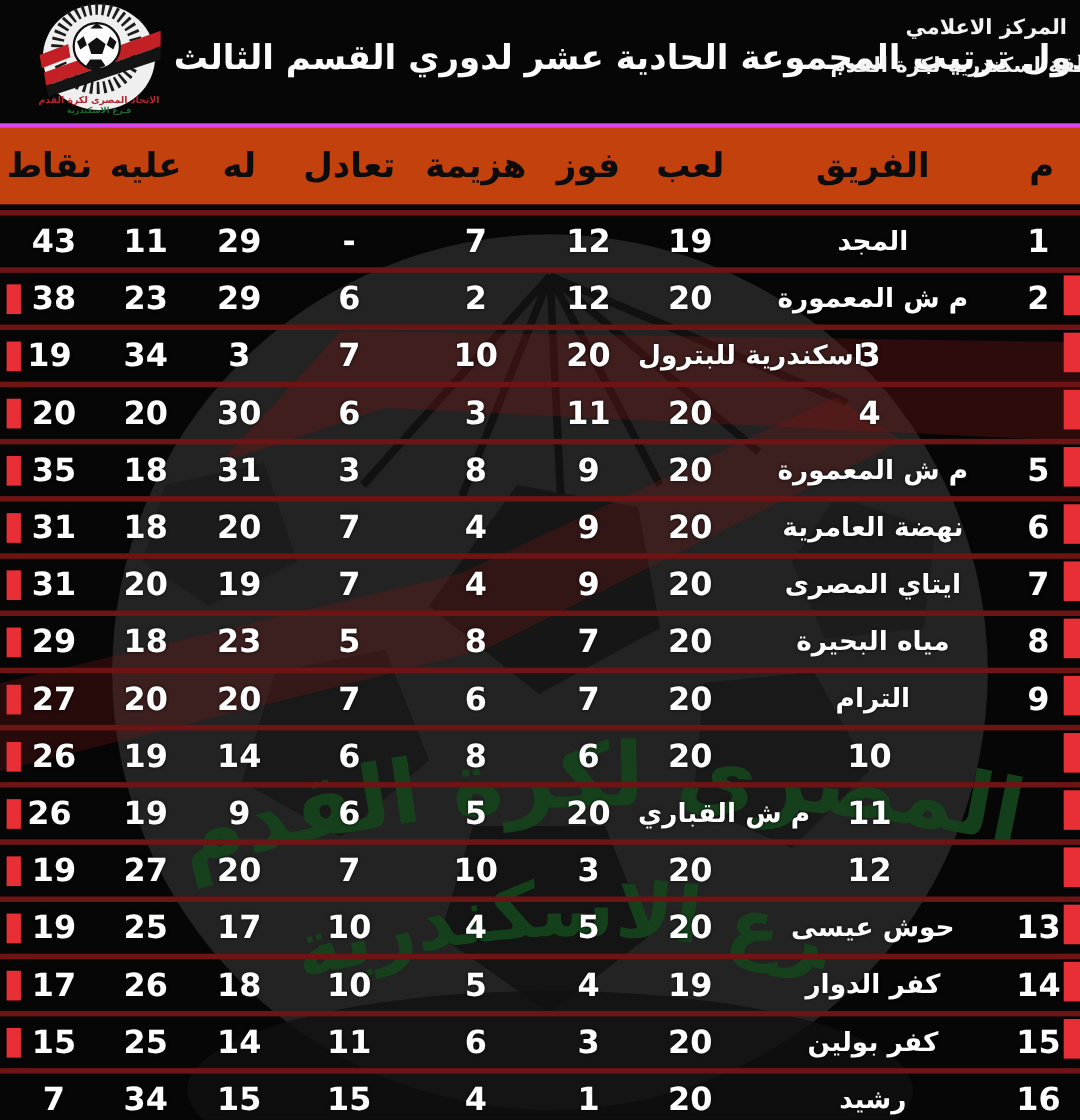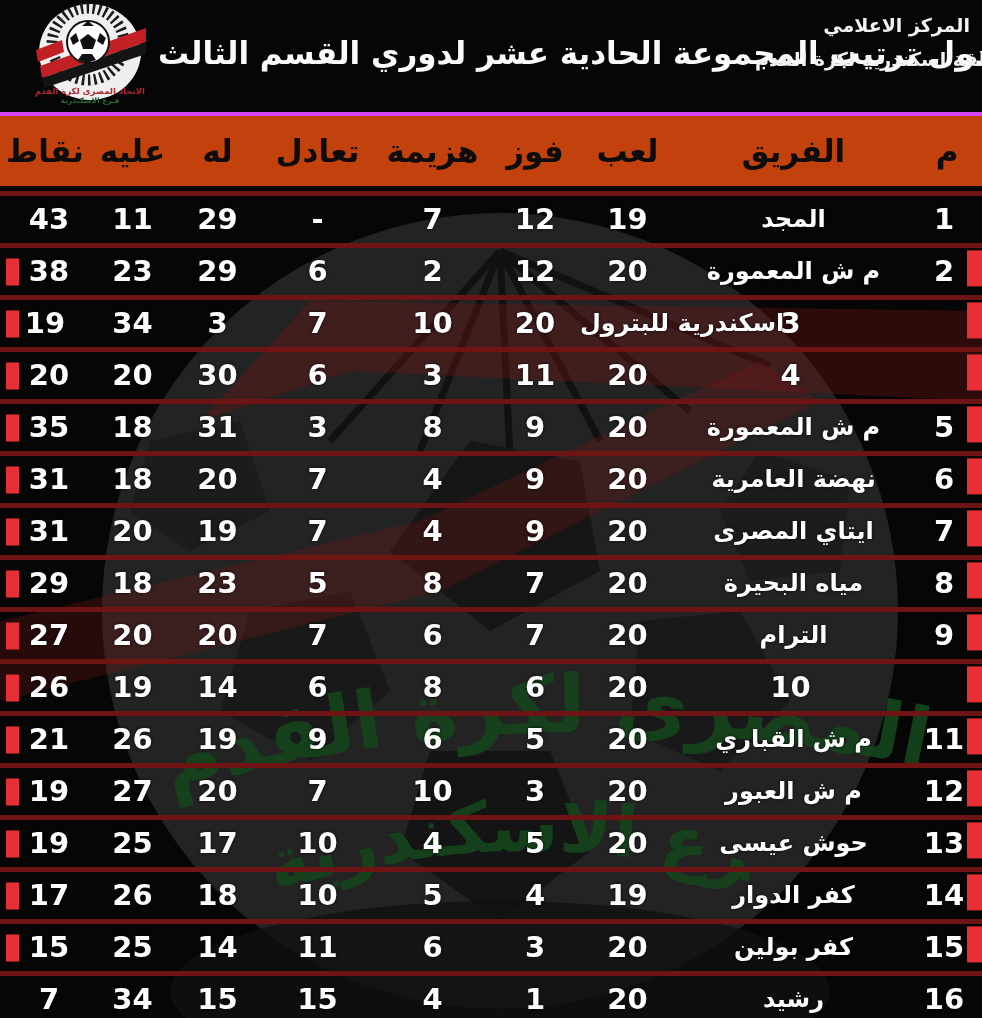--- a/index.html
+++ b/index.html
@@ -283,42 +283,40 @@
     <div class="cell">6</div>
     <div class="cell">8</div>
     <div class="cell">6</div>
     <div class="cell">20</div>
     <div class="cell pos">10</div>
     <div class="edge-marker edge-left"></div>
     <div class="edge-marker edge-right"></div>
   </div>
 
   <div class="row cols">
-    <div class="cell points">21</div>
     <div class="cell">26</div>
     <div class="cell">19</div>
     <div class="cell">9</div>
     <div class="cell">6</div>
     <div class="cell">5</div>
     <div class="cell">20</div>
     <div class="cell team">م ش القباري</div>
     <div class="cell pos">11</div>
     <div class="edge-marker edge-left"></div>
     <div class="edge-marker edge-right"></div>
   </div>
 
   <div class="row cols">
     <div class="cell points">19</div>
     <div class="cell">27</div>
     <div class="cell">20</div>
     <div class="cell">7</div>
     <div class="cell">10</div>
     <div class="cell">3</div>
     <div class="cell">20</div>
-    <div class="cell team">م ش العبور</div>
     <div class="cell pos">12</div>
     <div class="edge-marker edge-left"></div>
     <div class="edge-marker edge-right"></div>
   </div>
 
   <div class="row cols">
     <div class="cell points">19</div>
     <div class="cell">25</div>
     <div class="cell">17</div>
     <div class="cell">10</div>

